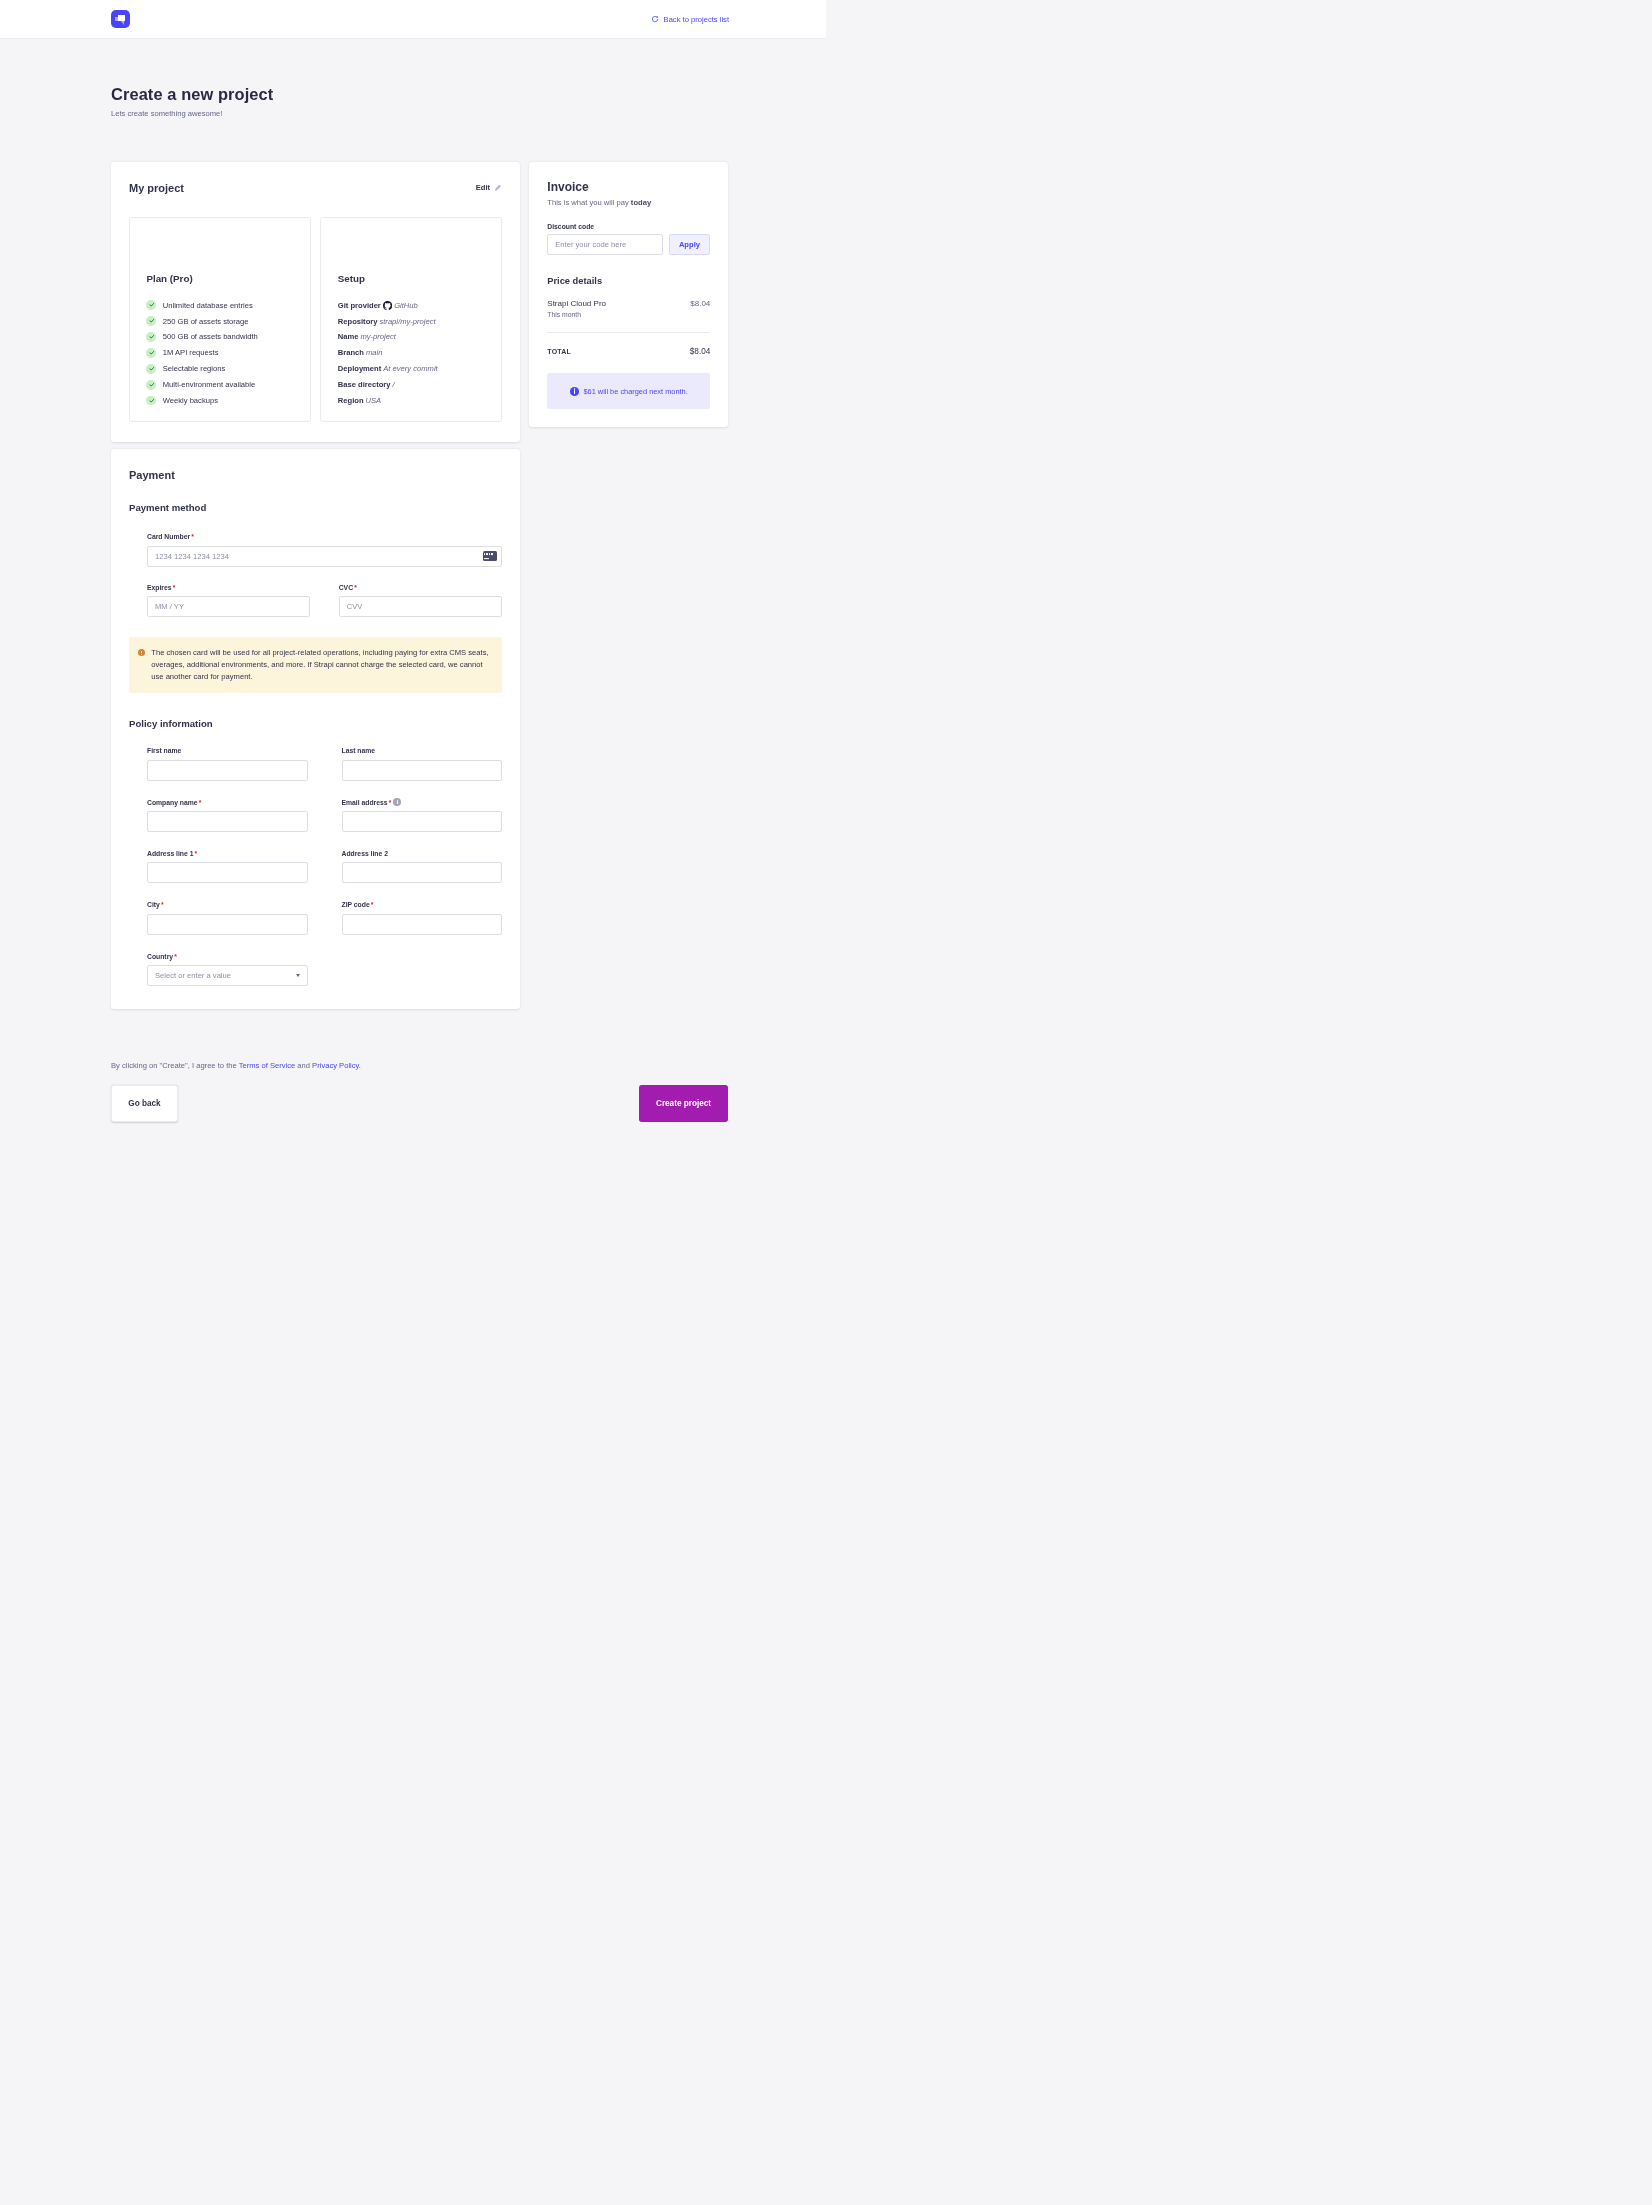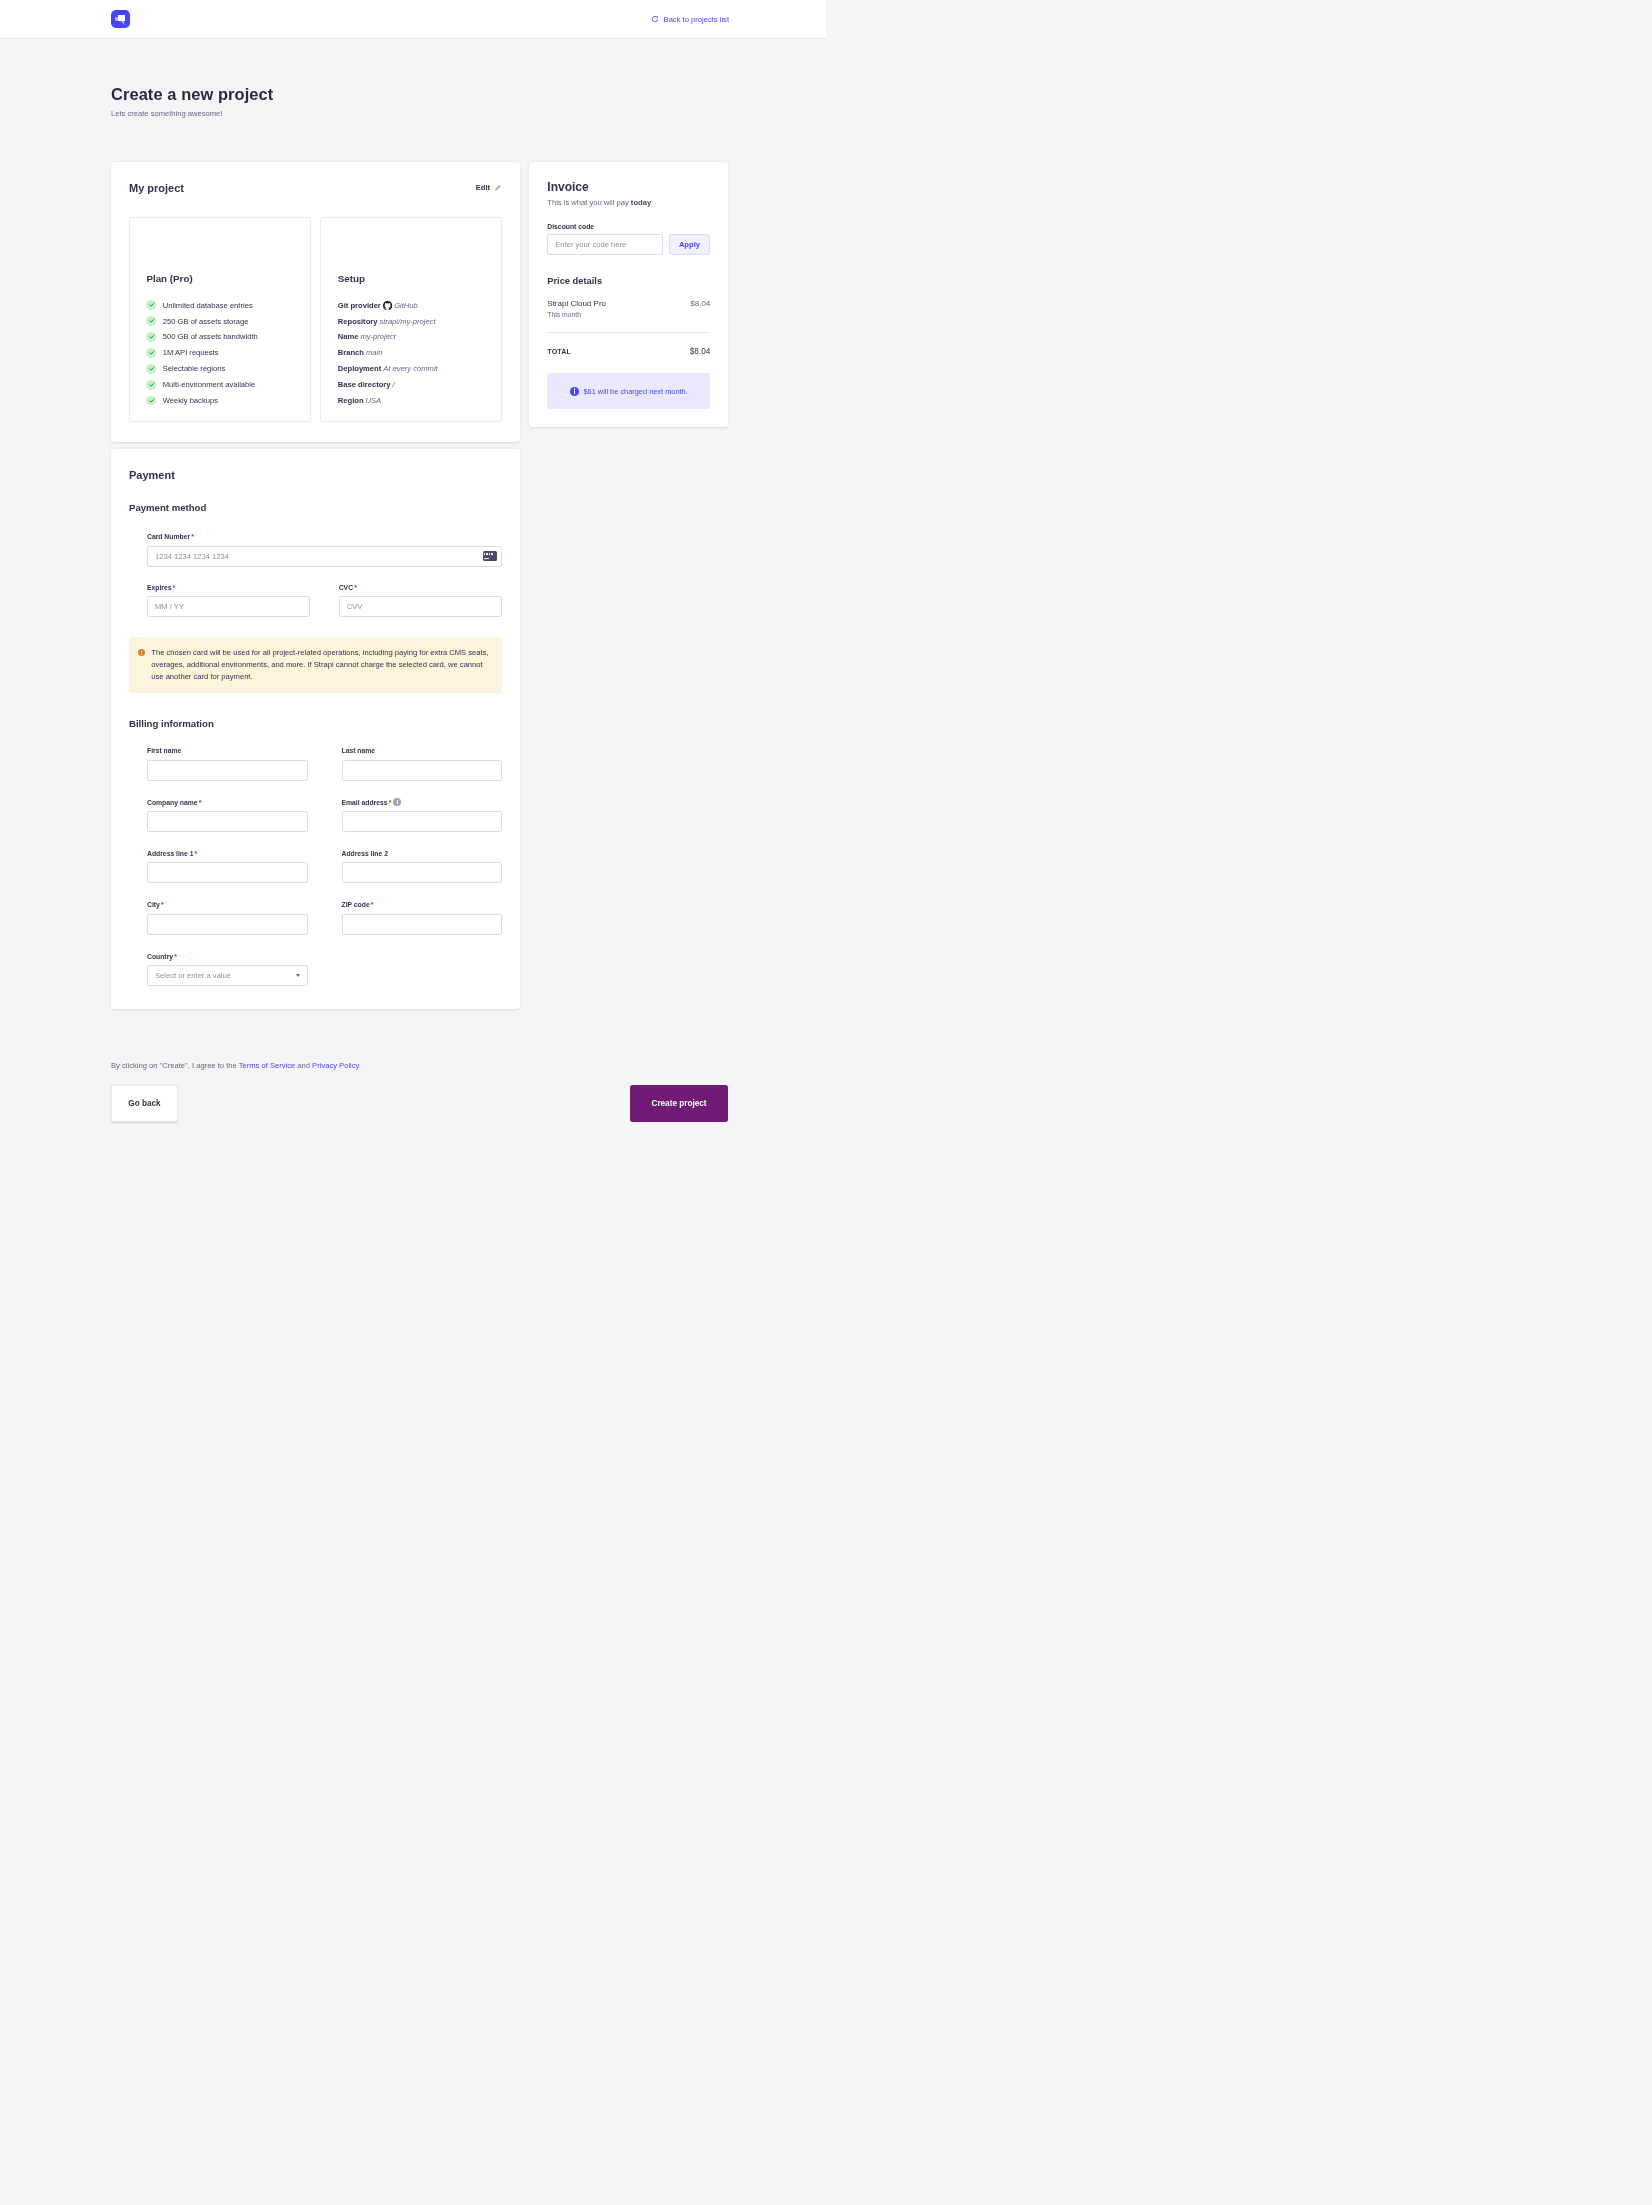--- a/index.html
+++ b/index.html
@@ -130,21 +130,21 @@
   .caret { width:0; height:0; border-left:2.7px solid transparent; border-right:2.7px solid transparent; border-top:3.3px solid #666687; }
   
   .footer { margin-top:52px; padding-bottom:44px; }
   .terms { font-size:7.6px; color:#666687; }
   .terms a { color:#4945ff; text-decoration:none; cursor:pointer; }
   .actions { margin-top:14.8px; display:flex; justify-content:space-between; align-items:center; }
   .btn { height:37px; border-radius:2.7px; font-size:8.2px; font-weight:700; cursor:pointer;
     font-family:"Liberation Sans", sans-serif; }
   .btn-secondary { width:67px; background:#fff; color:#32324d; border:0.5px solid #eaeaef;
     box-shadow:0 0.5px 1.6px rgba(33,33,52,.18); }
-  .btn-primary { width:98px; background:#701a75; color:#fff; border:none; }
+  .btn-primary { width:89px; background:#a21caf; color:#fff; border:none; }
 </style>
 </head>
 <body>
 
 <div class="header">
   <div class="logo">
     <span class="g1"></span>
       <span class="g2"></span>
       <span class="g3"></span>
   </div>
@@ -314,21 +314,21 @@
               <input class="text-input" type="text" placeholder="CVV" style="">
             </div>
           </div>
         </div>
 
         <div class="warn-note">
           <span class="warn-icon"></span>
           <span class="warn-text">The chosen card will be used for all project-related operations, including paying for extra CMS seats, overages, additional environments, and more. If Strapi cannot charge the selected card, we cannot use another card for payment.</span>
         </div>
 
-        <div class="h-section billing-heading">Billing information</div>
+        <div class="h-section billing-heading">Policy information</div>
 
         <div class="billing-grid">
           <div class="field">
             <span class="field-label">
                 <span>First name</span>
                 <span class="req"></span>
               </span>
             <div class="input-wrap"><input class="text-input" type="text" style=""></div>
           </div>
           <div class="field">

